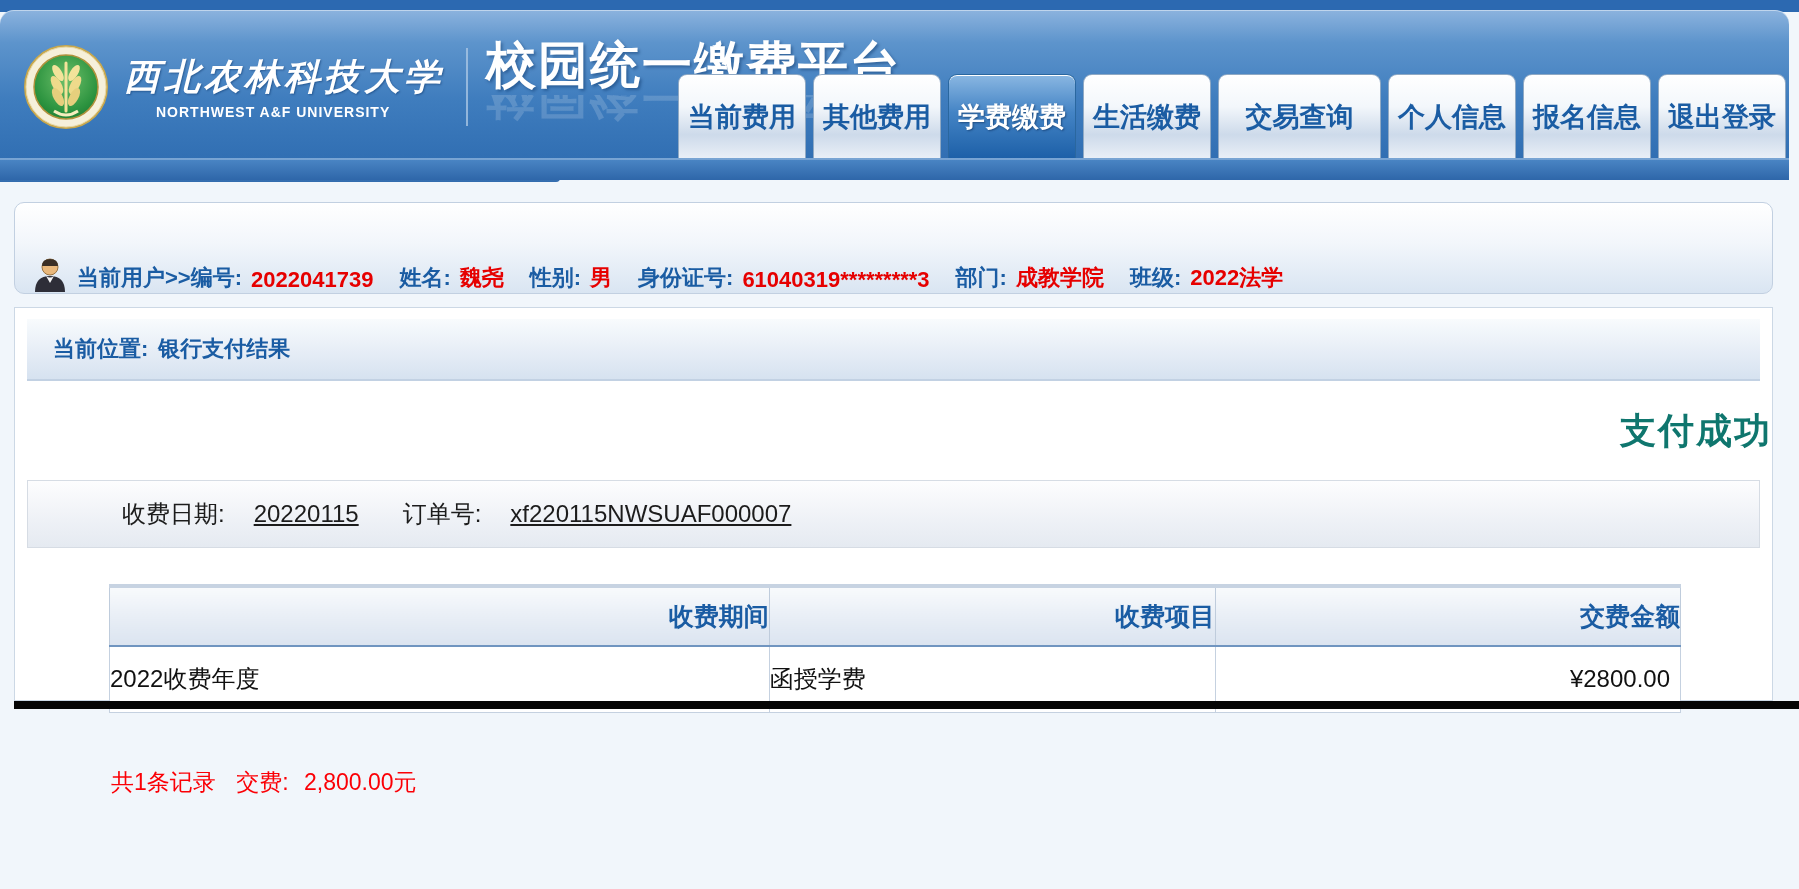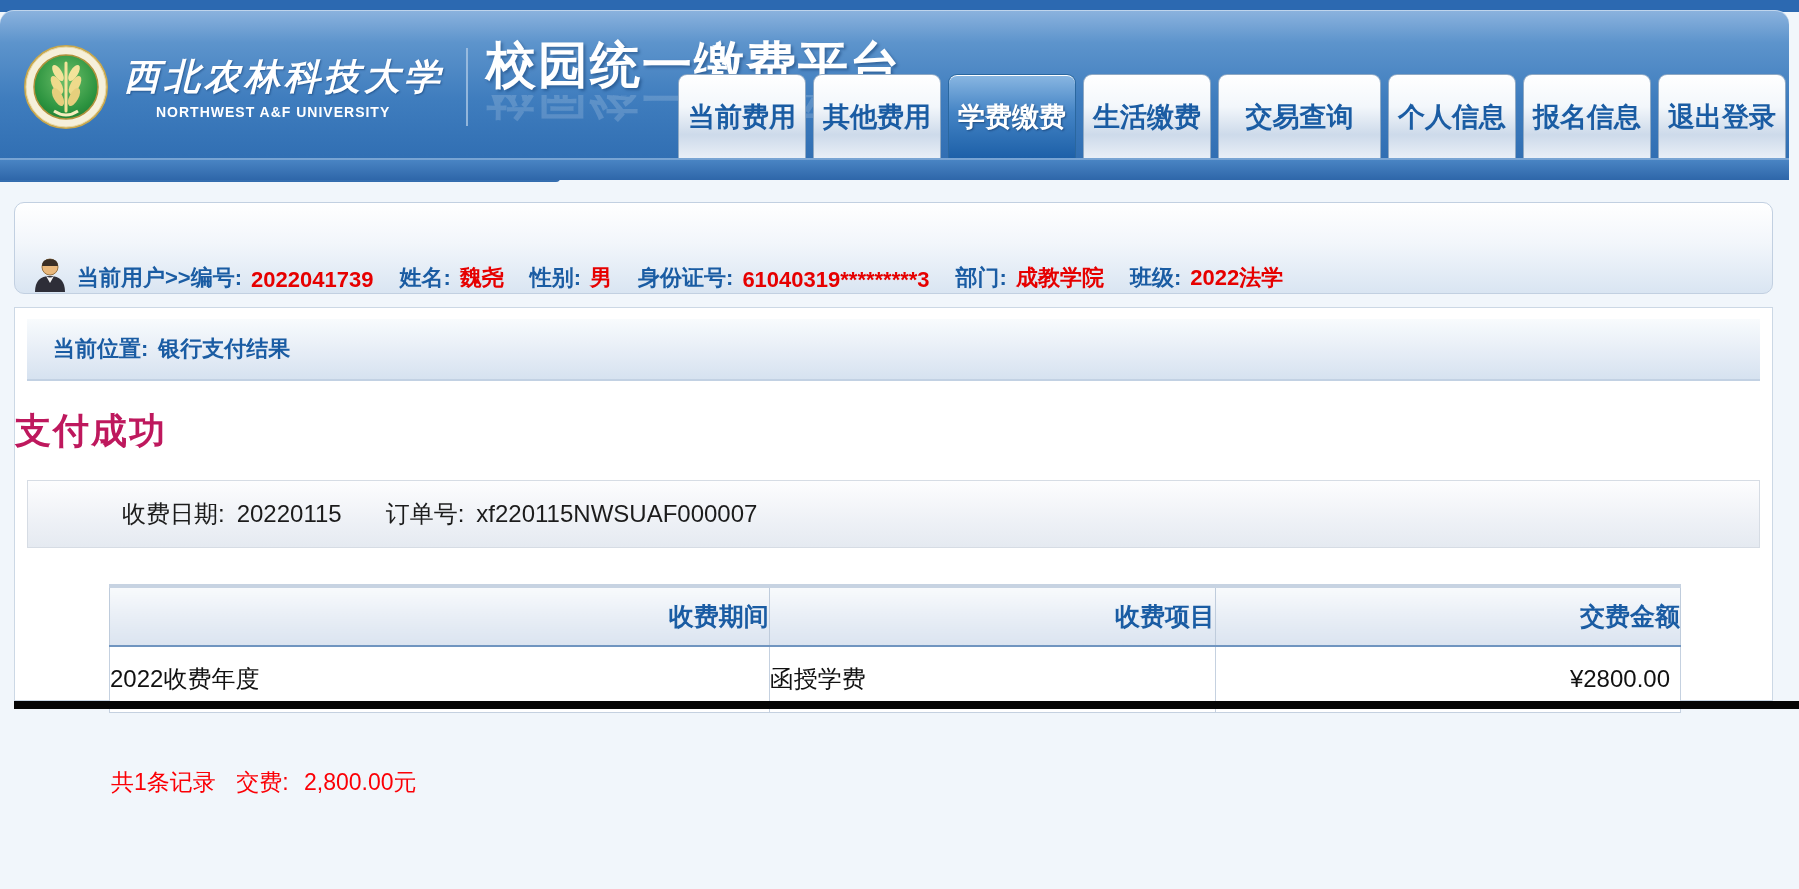--- a/index.html
+++ b/index.html
@@ -85,32 +85,32 @@
   }
   .breadcrumb {
     margin:11px 12px 0 12px; height:62px;
     background:linear-gradient(180deg,#f8fbfd 0%,#e6edf6 55%,#d6e2f0 100%);
     border-bottom:2px solid #c2d1e3;
     display:flex; align-items:center; padding-left:26px;
     color:#1a5ca3; font-size:22px; font-weight:bold;
   }
   .bc-val { margin-left:10px; }
   .status-title {
-    margin-top:26px; text-align:left;
-    color:#be185d; font-size:36px; font-weight:bold; letter-spacing:2px;
+    margin-top:26px; text-align:right;
+    color:#0f766e; font-size:36px; font-weight:bold; letter-spacing:2px;
   }
   .receipt-bar {
     margin:24px 12px 0 12px; height:68px;
     background:linear-gradient(180deg,#fdfdfe 0%,#eef1f6 60%,#e5eaf1 100%);
     border:1px solid #d6dce4;
     display:flex; align-items:center; padding-left:94px;
     font-size:24px; color:#1c1c1c; white-space:nowrap;
   }
   .r-lbl { }
-  .r-val { margin-left:12px; }
+  .r-val { margin-left:29px;text-decoration:underline; }
   .r-lbl.second { margin-left:44px; }
 
   
   table.pay {
     margin:36px 0 0 94px; width:1572px;
     border-collapse:collapse; table-layout:fixed;
   }
   table.pay col.c1 { width:42%; }
   table.pay col.c2 { width:28.4%; }
   table.pay col.c3 { width:29.6%; }

